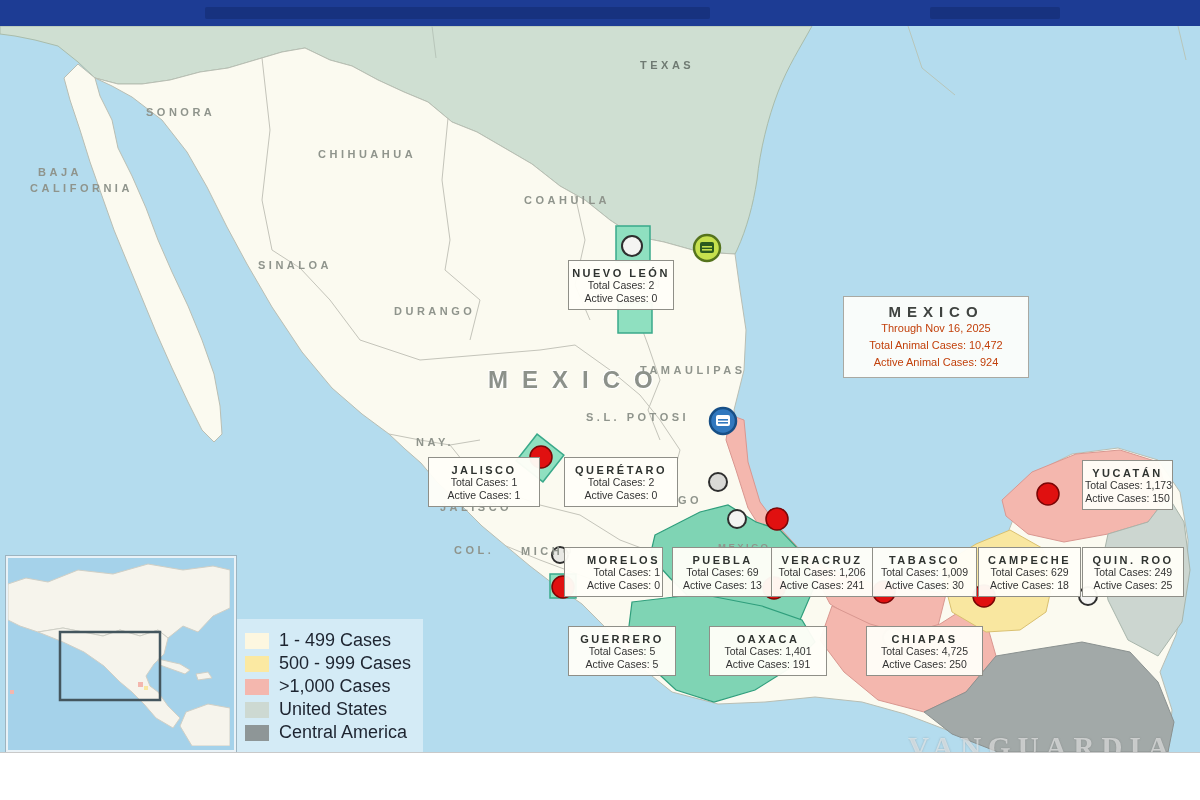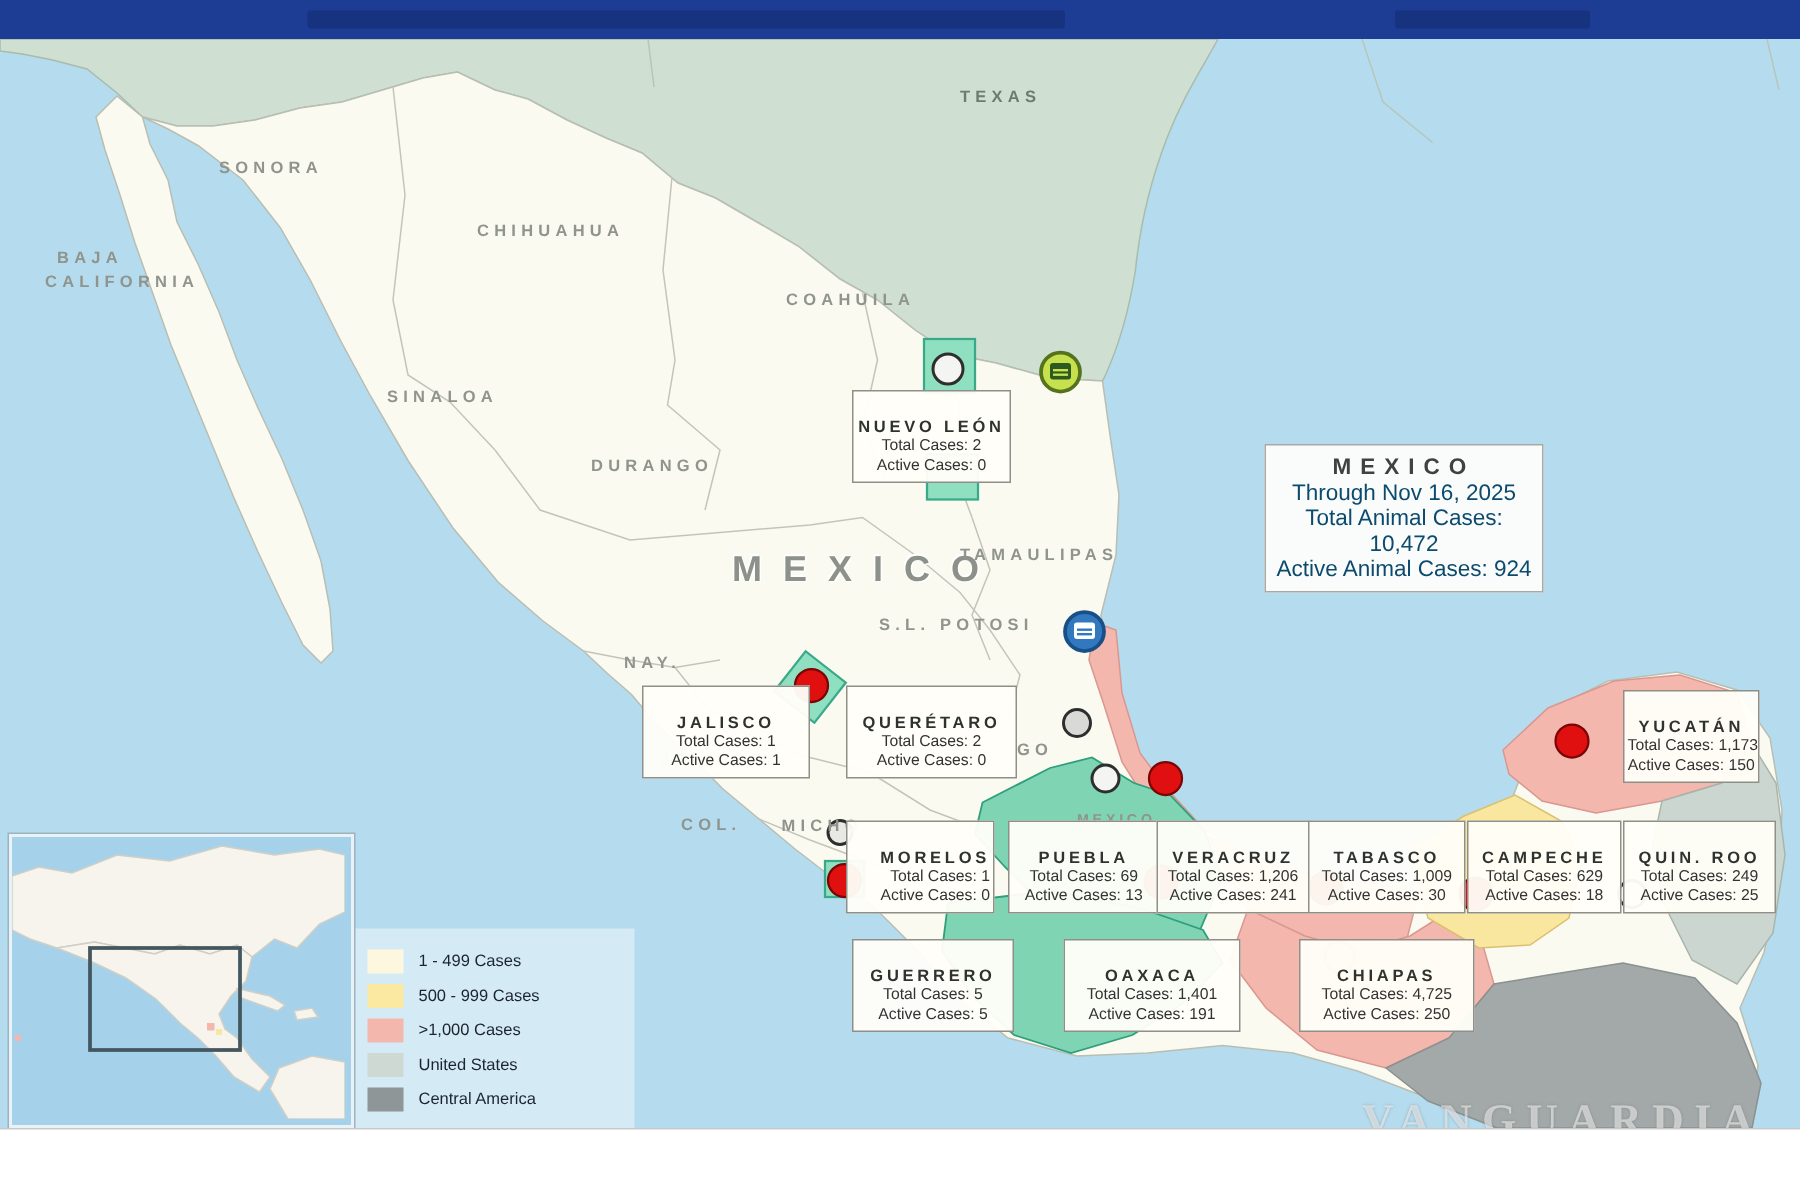--- a/index.html
+++ b/index.html
@@ -11,34 +11,34 @@
   
   #mapsvg{position:absolute;left:0;top:0;z-index:1;}
   
   .state-label{position:absolute;color:#8f948c;font-size:11px;letter-spacing:3.5px;
     font-weight:bold;white-space:nowrap;z-index:5;}
   .us-label{color:#6f7a72;}
   #country-label{position:absolute;left:488px;top:366px;font-size:24px;letter-spacing:14px;
     font-weight:bold;color:#8c918a;text-shadow:1px 1px 0 #ffffff,-1px -1px 0 #ffffff;z-index:5;}
   
   .callout{position:absolute;background:rgba(255,254,248,.96);border:1px solid #8f8f88;
-    text-align:center;padding:18px 2px 4px 2px;z-index:10;box-sizing:border-box;}
+    text-align:center;padding:6px 2px 4px 2px;z-index:10;box-sizing:border-box;}
   .callout-title{font-size:11px;letter-spacing:2.5px;color:#2f3330;font-weight:bold;white-space:nowrap;}
   .callout-line{font-size:10.5px;color:#333;line-height:13px;white-space:nowrap;}
   
   #info-box{position:absolute;left:843px;top:296px;width:186px;background:rgba(253,253,250,.95);
     border:1px solid #a9a9a2;text-align:center;padding:6px 4px;z-index:10;box-sizing:border-box;}
   #info-box .t{font-size:15px;letter-spacing:6px;color:#3f4340;font-weight:bold;}
-  #info-box .l{font-size:15px;color:#0c4a6e;line-height:17px;}
+  #info-box .l{font-size:11px;color:#c2410c;line-height:17px;}
   
   #legend{position:absolute;left:233px;top:619px;width:190px;background:rgba(216,237,247,.88);
     padding:10px 0 8px 12px;z-index:10;box-sizing:border-box;}
   .legend-row{display:flex;align-items:center;height:23px;}
   .legend-swatch{width:24px;height:16px;margin-right:10px;flex:0 0 auto;}
-  .legend-label{font-size:11px;color:#1d2430;}
+  .legend-label{font-size:18px;color:#1d2430;}
   
   #inset{position:absolute;left:6px;top:556px;width:226px;height:192px;background:#a5d2ea;
     border:2px solid #e9f2f7;outline:1px solid #9db4c0;z-index:10;}
   
   #footer{position:absolute;left:0;top:752px;width:1200px;height:48px;background:#ffffff;
     border-top:1px solid #c9c9c9;z-index:20;}
   #watermark{position:absolute;left:908px;top:731px;width:292px;overflow:hidden;z-index:8;
     font-family:"Liberation Serif",serif;font-size:29px;letter-spacing:7px;font-weight:bold;
     color:rgba(252,252,252,.55);text-shadow:0 0 2px rgba(110,110,110,.45);white-space:nowrap;}
 </style>

